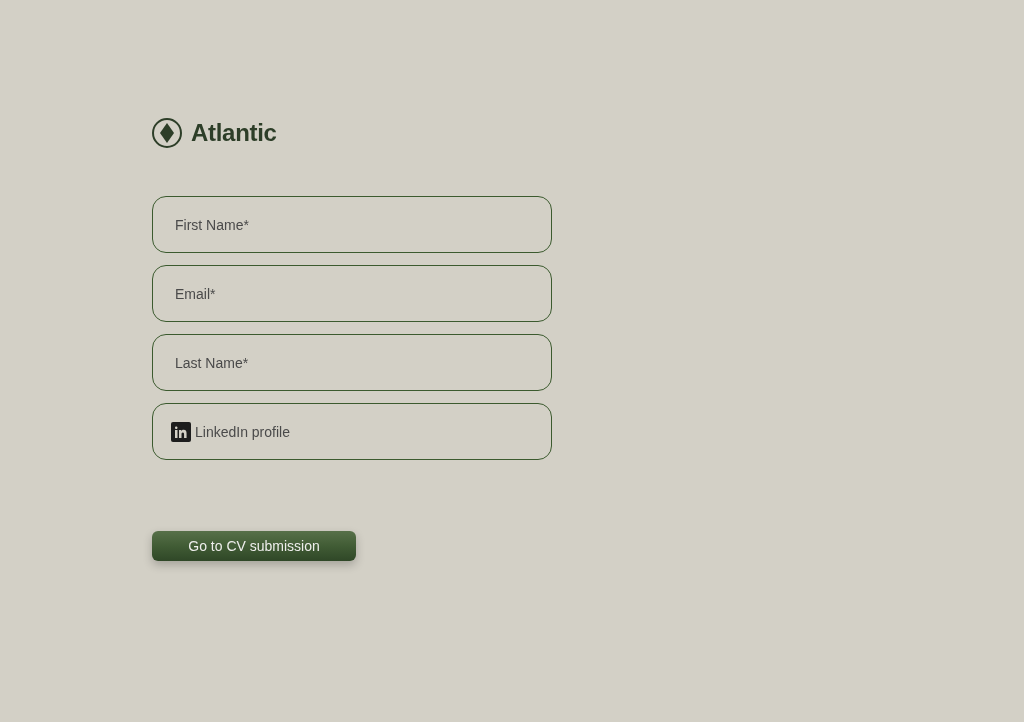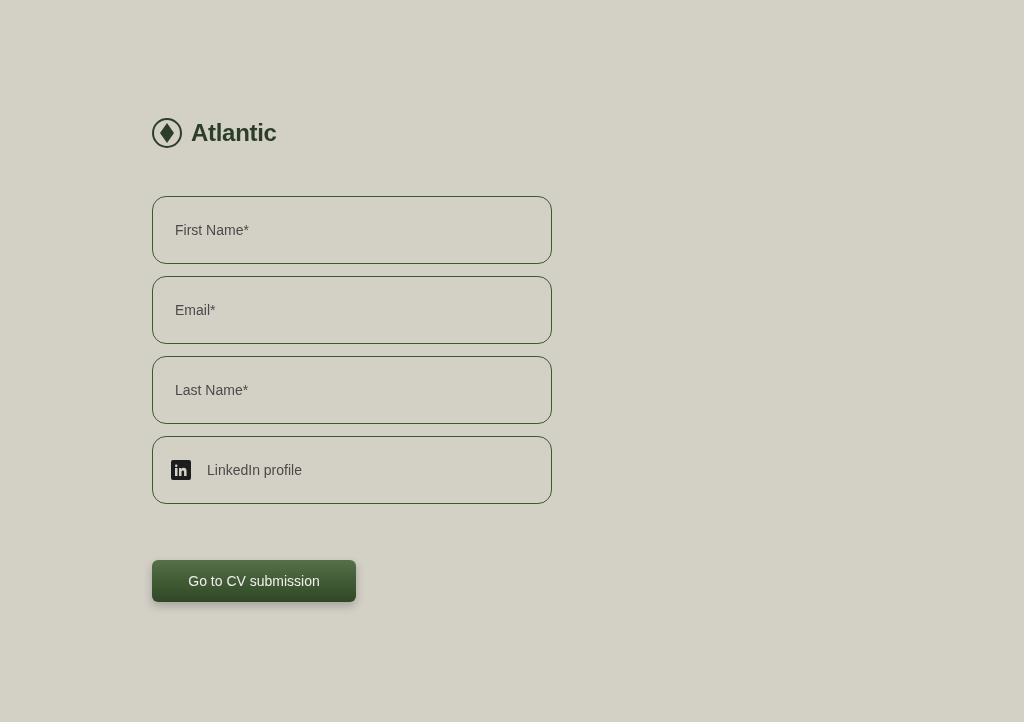--- a/index.html
+++ b/index.html
@@ -55,62 +55,62 @@
     .form-fields {
       display: flex;
       flex-direction: column;
       gap: 12px;
       width: 400px;
     }
     .field {
       position: relative;
       border: 1.5px solid #3b5a2e;
       border-radius: 14px;
-      height: 68px;
+      height: 57px;
       display: flex;
       align-items: center;
       padding: 0 22px;
       background: transparent;
     }
     .field input {
       border: none;
       background: transparent;
       outline: none;
       width: 100%;
       font-size: 14px;
       color: #3a3a3a;
       font-family: inherit;
     }
     .field input::placeholder {
       color: #4a4a4a;
       opacity: 1;
     }
     .field.with-icon {
-      gap: 16px;
+      gap: 4px;
       padding-left: 18px;
     }
     .linkedin-icon {
       width: 20px;
       height: 20px;
       background: #1d1d1d;
       border-radius: 2px;
       display: flex;
       align-items: center;
       justify-content: center;
       flex-shrink: 0;
     }
     .linkedin-icon svg {
       width: 12px;
       height: 12px;
       display: block;
     }
     .submit-btn {
-      margin-top: 56px;
+      margin-top: 71px;
       width: 204px;
-      height: 42px;
+      height: 30px;
       border: none;
       border-radius: 6px;
       background: linear-gradient(to bottom, #577049 0%, #415c35 50%, #2f4727 100%);
       color: #eeeeec;
       font-size: 14px;
       font-family: inherit;
       cursor: pointer;
       box-shadow: 0 4px 10px rgba(0,0,0,0.22);
     }
   </style>

